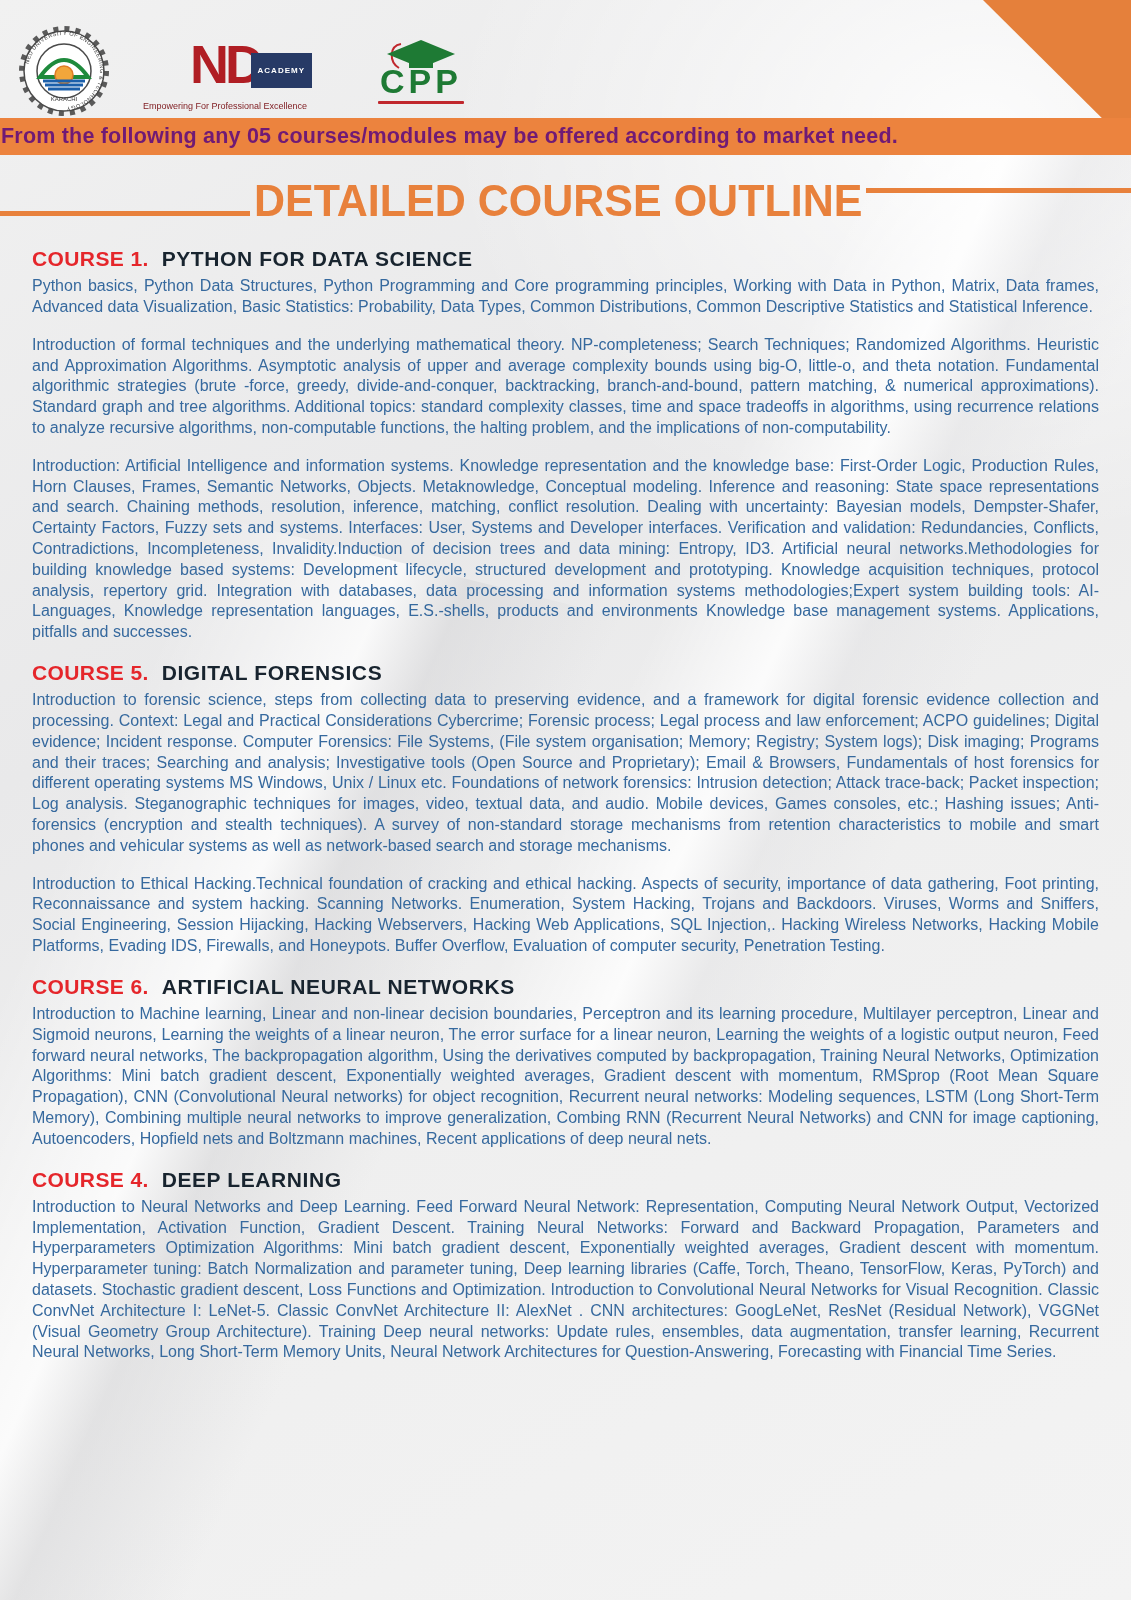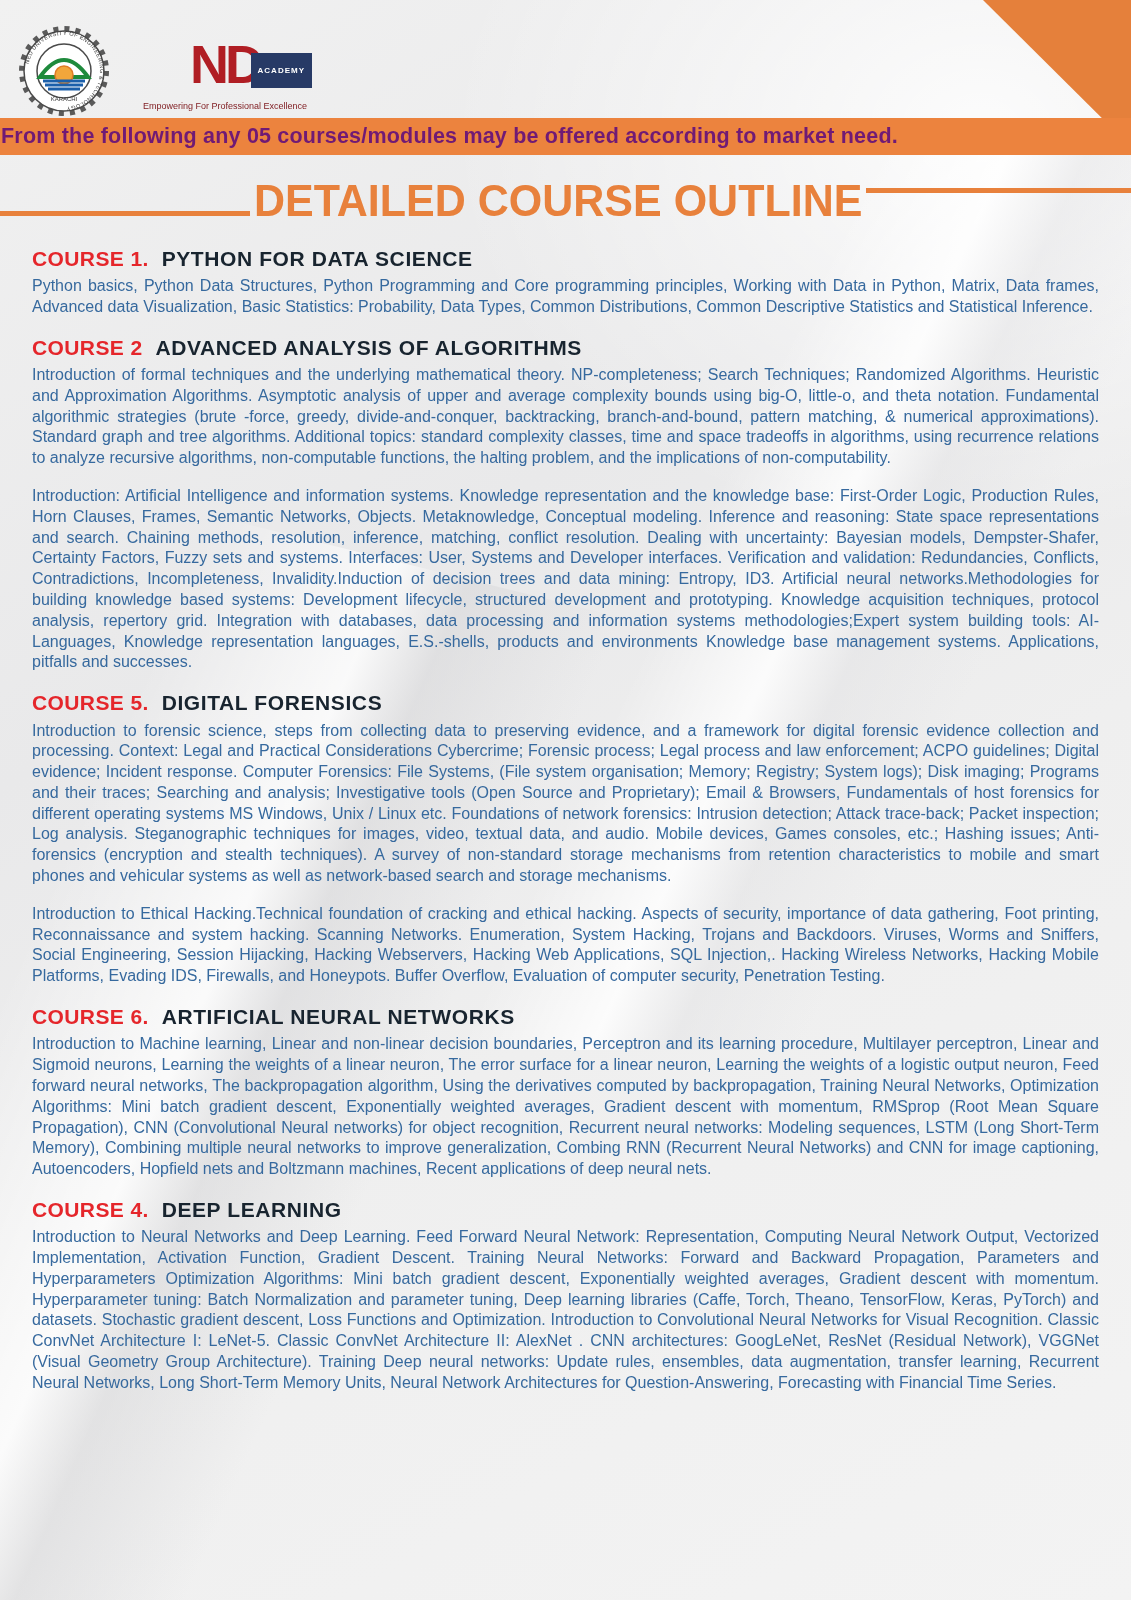--- a/index.html
+++ b/index.html
@@ -86,20 +86,29 @@
     </div>
 
     <div class="academy">
       <div class="academy-mark">
         <span class="academy-mono">ND</span>
         <span class="academy-badge">ACADEMY</span>
       </div>
       <div class="academy-tagline">Empowering For Professional Excellence</div>
     </div>
 
+    <div class="cpp">
+      <svg class="cpp-cap" viewBox="0 0 80 34" width="80" height="34">
+        <path d="M 18 30 C 8 24 8 8 20 6" fill="none" stroke="#C0272D" stroke-width="2"></path>
+        <polygon points="40,2 74,16 40,30 6,16" fill="#1E7A34"></polygon>
+        <rect x="28" y="22" width="24" height="8" fill="#1E7A34"></rect>
+      </svg>
+      <div class="cpp-letters">CPP</div>
+      <div class="cpp-strip"></div>
+    </div>
   </header>
 
   <div class="banner">
     <span>From the following any 05 courses/modules may be offered according to market need.</span>
   </div>
 
   <div class="title-row">
     <div class="title-line-left"></div>
     <div class="title-text">DETAILED COURSE OUTLINE</div>
     <div class="title-line-right"></div>
@@ -109,24 +118,20 @@
 
     <section class="course">
       <h2 class="course-heading">
         <span class="course-label">COURSE 1.</span>
         <span class="course-name">PYTHON FOR DATA SCIENCE</span>
       </h2>
       <p class="course-desc">Python basics, Python Data Structures, Python Programming and Core programming principles, Working with Data in Python, Matrix, Data frames, Advanced data Visualization, Basic Statistics: Probability, Data Types, Common Distributions, Common Descriptive Statistics and Statistical Inference.</p>
     </section>
 
     <section class="course">
-      <h2 class="course-heading">
-        <span class="course-label">COURSE 2</span>
-        <span class="course-name">ADVANCED ANALYSIS OF ALGORITHMS</span>
-      </h2>
       <p class="course-desc">Introduction of formal techniques and the underlying mathematical theory. NP-completeness; Search Techniques; Randomized Algorithms. Heuristic and Approximation Algorithms. Asymptotic analysis of upper and average complexity bounds using big-O, little-o, and theta notation. Fundamental algorithmic strategies (brute -force, greedy, divide-and-conquer, backtracking, branch-and-bound, pattern matching, &amp; numerical approximations). Standard graph and tree algorithms. Additional topics: standard complexity classes, time and space tradeoffs in algorithms, using recurrence relations to analyze recursive algorithms, non-computable functions, the halting problem, and the implications of non-computability.</p>
     </section>
 
     <section class="course">
       <p class="course-desc">Introduction: Artificial Intelligence and information systems. Knowledge representation and the knowledge base: First-Order Logic, Production Rules, Horn Clauses, Frames, Semantic Networks, Objects. Metaknowledge, Conceptual modeling. Inference and reasoning: State space representations and search. Chaining methods, resolution, inference, matching, conflict resolution. Dealing with uncertainty: Bayesian models, Dempster-Shafer, Certainty Factors, Fuzzy sets and systems. Interfaces: User, Systems and Developer interfaces. Verification and validation: Redundancies, Conflicts, Contradictions, Incompleteness, Invalidity.Induction of decision trees and data mining: Entropy, ID3. Artificial neural networks.Methodologies for building knowledge based systems: Development lifecycle, structured development and prototyping. Knowledge acquisition techniques, protocol analysis, repertory grid. Integration with databases, data processing and information systems methodologies;Expert system building tools: AI-Languages, Knowledge representation languages, E.S.-shells, products and environments Knowledge base management systems. Applications, pitfalls and successes.</p>
     </section>
 
     <section class="course">
       <h2 class="course-heading">
         <span class="course-label">COURSE 5.</span>

